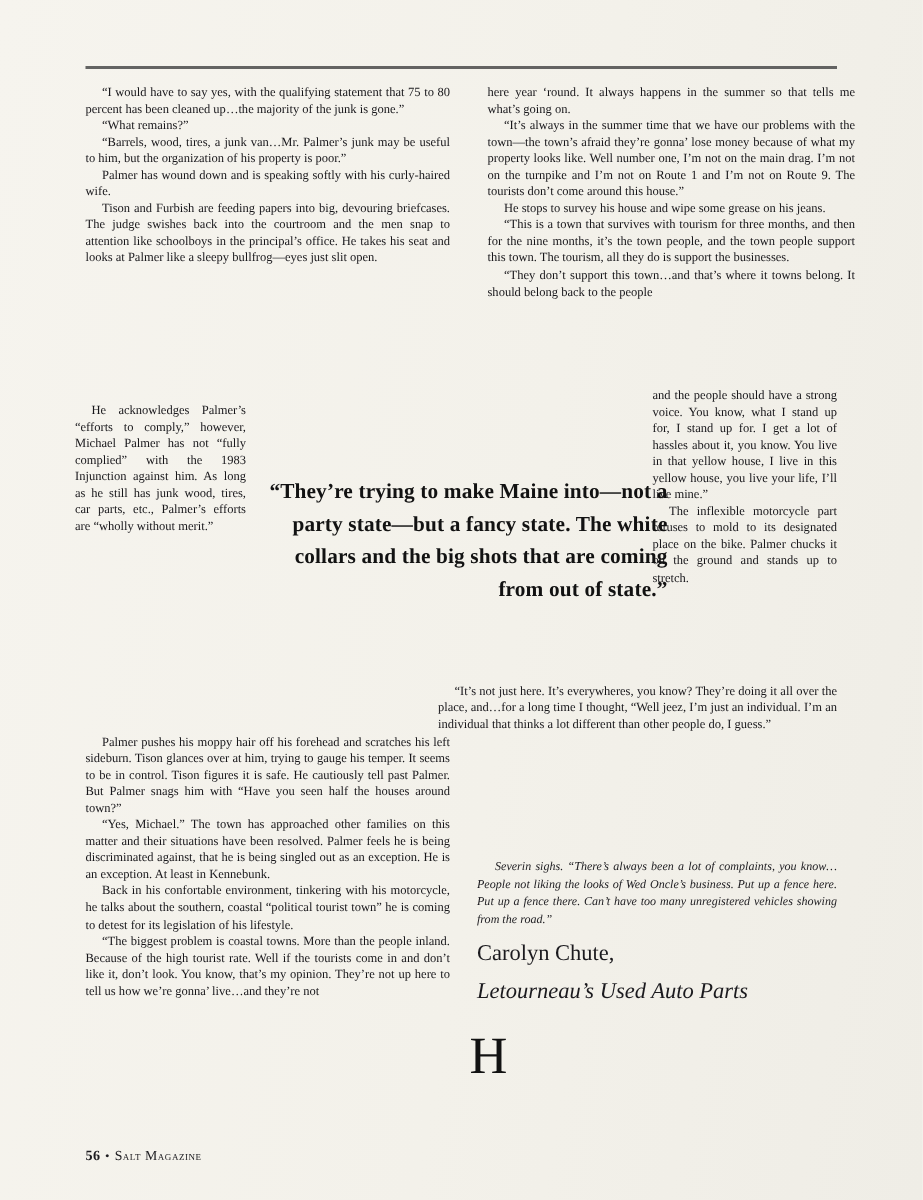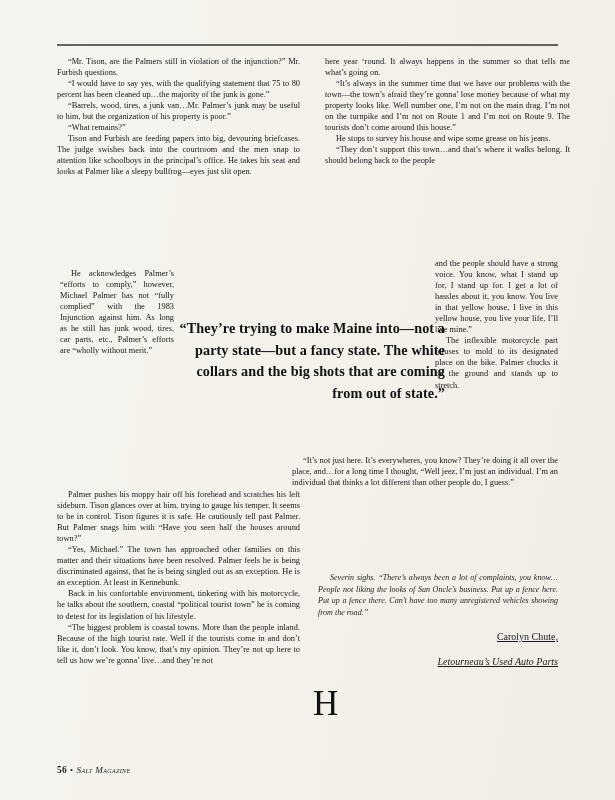--- a/index.html
+++ b/index.html
@@ -48,21 +48,21 @@
   }
 
   .col p {
     margin: 0;
     text-indent: 11px;
   }
   .col p.noindent { text-indent: 0; }
 
   
   .runA { position: absolute; left: 57px; top: 56px;  width: 243px; }
-  .runB { position: absolute; left: 60px; top: 268px; width: 114px; }
+  .runB { position: absolute; left: 50px; top: 268px; width: 114px; }
   .runC { position: absolute; left: 57px; top: 489px; width: 243px; }
 
   
   .runD { position: absolute; left: 325px; top: 56px;  width: 245px; }
   .runE { position: absolute; left: 435px; top: 258px; width: 123px; }
   .runF { position: absolute; left: 292px; top: 455px; width: 266px; }
 
   .runF p { text-indent: 0; }
   .runF p.ind { text-indent: 11px; }
 
@@ -92,25 +92,23 @@
     text-align: justify;
     color: #1d1c20;
   }
   .excerpt p { margin: 0; text-indent: 12px; }
 
   .byline {
     position: absolute;
     left: 318px;
     top: 630px;
     width: 240px;
-    text-align: right;
-    font-size: 10px;
+    font-size: 15px;
     line-height: 13.4px;
     color: #1b1a1e;
-    text-decoration: underline;
   }
   .byline .work { font-style: italic; margin-top: 12px; }
 
   
   .dropsec {
     position: absolute;
     left: 313px;
     top: 688px;
     width: 245px;
     font-size: 8.35px;
@@ -133,68 +131,69 @@
   .footer {
     position: absolute;
     left: 57px;
     top: 765px;
     font-size: 8.6px;
     letter-spacing: .35px;
     color: #1d1c20;
   }
   .footer .folio { font-weight: bold; font-size: 9.4px; }
   .footer .dot { margin: 0 3px; }
-  .footer .mag { font-variant: small-caps; font-size: 9.2px; font-style: italic; }
+  .footer .mag { font-variant: small-caps; font-size: 9.2px; }
 </style>
 </head>
 <body>
 
 <div class="page">
 
   <div class="top-rule"></div>
 
   <div class="col runA">
-    <p>“Mr. Tison, are the Palmers still in violation of the injunction?” Mr. Furbish questions.</p>
     <p>“I would have to say yes, with the qualifying statement that 75 to 80 percent has been cleaned up…the majority of the junk is gone.”</p>
+    <p>“What remains?”</p>
     <p>“Barrels, wood, tires, a junk van…Mr. Palmer’s junk may be useful to him, but the organization of his property is poor.”</p>
-    <p>“What remains?”</p>
+    <p>Palmer has wound down and is speaking softly with his curly-haired wife.</p>
     <p>Tison and Furbish are feeding papers into big, devouring briefcases. The judge swishes back into the courtroom and the men snap to attention like schoolboys in the principal’s office. He takes his seat and looks at Palmer like a sleepy bullfrog—eyes just slit open.</p>
   </div>
 
   <div class="col runB">
     <p>He acknowledges Palmer’s “efforts to comply,” however, Michael Palmer has not “fully complied” with the 1983 Injunction against him. As long as he still has junk wood, tires, car parts, etc., Palmer’s efforts are “wholly without merit.”</p>
   </div>
 
   <div class="col runC">
     <p>Palmer pushes his moppy hair off his forehead and scratches his left sideburn. Tison glances over at him, trying to gauge his temper. It seems to be in control. Tison figures it is safe. He cautiously tell past Palmer. But Palmer snags him with “Have you seen half the houses around town?”</p>
     <p>“Yes, Michael.” The town has approached other families on this matter and their situations have been resolved. Palmer feels he is being discriminated against, that he is being singled out as an exception. He is an exception. At least in Kennebunk.</p>
     <p>Back in his confortable environment, tinkering with his motorcycle, he talks about the southern, coastal “political tourist town” he is coming to detest for its legislation of his lifestyle.</p>
     <p>“The biggest problem is coastal towns. More than the people inland. Because of the high tourist rate. Well if the tourists come in and don’t like it, don’t look. You know, that’s my opinion. They’re not up here to tell us how we’re gonna’ live…and they’re not</p>
   </div>
 
   <div class="col runD">
     <p class="noindent">here year ‘round. It always happens in the summer so that tells me what’s going on.</p>
     <p>“It’s always in the summer time that we have our problems with the town—the town’s afraid they’re gonna’ lose money because of what my property looks like. Well number one, I’m not on the main drag. I’m not on the turnpike and I’m not on Route 1 and I’m not on Route 9. The tourists don’t come around this house.”</p>
     <p>He stops to survey his house and wipe some grease on his jeans.</p>
-    <p>“They don’t support this town…and that’s where it walks belong. It should belong back to the people</p>
+    <p>“This is a town that survives with tourism for three months, and then for the nine months, it’s the town people, and the town people support this town. The tourism, all they do is support the businesses.</p>
+    <p>“They don’t support this town…and that’s where it towns belong. It should belong back to the people</p>
   </div>
 
   <div class="col runF">
     <p class="ind">“It’s not just here. It’s everywheres, you know? They’re doing it all over the place, and…for a long time I thought, “Well jeez, I’m just an individual. I’m an individual that thinks a lot different than other people do, I guess.”</p>
   </div>
 
   <div class="col runE">
     <p class="noindent">and the people should have a strong voice. You know, what I stand up for, I stand up for. I get a lot of hassles about it, you know. You live in that yellow house, I live in this yellow house, you live your life, I’ll live mine.”</p>
     <p>The inflexible motorcycle part refuses to mold to its designated place on the bike. Palmer chucks it on the ground and stands up to stretch.</p>
   </div>
 
   <div class="pullquote">“They’re trying to make Maine into—not a party state—but a fancy state. The white collars and the big shots that are coming from out of state.”</div>
 
   <div class="excerpt">
-    <p>Severin sighs. “There’s always been a lot of complaints, you know…People not liking the looks of Sun Oncle’s business. Put up a fence here. Put up a fence there. Can’t have too many unregistered vehicles showing from the road.”</p>
+    <p>Severin sighs. “There’s always been a lot of complaints, you know…People not liking the looks of Wed Oncle’s business. Put up a fence here. Put up a fence there. Can’t have too many unregistered vehicles showing from the road.”</p>
   </div>
 
   <div class="byline">
     <div>Carolyn Chute,</div>
     <div class="work">Letourneau’s Used Auto Parts</div>
   </div>
 
   <div class="dropsec">
     <p><span class="dropcap">H</span></p>
   </div>

